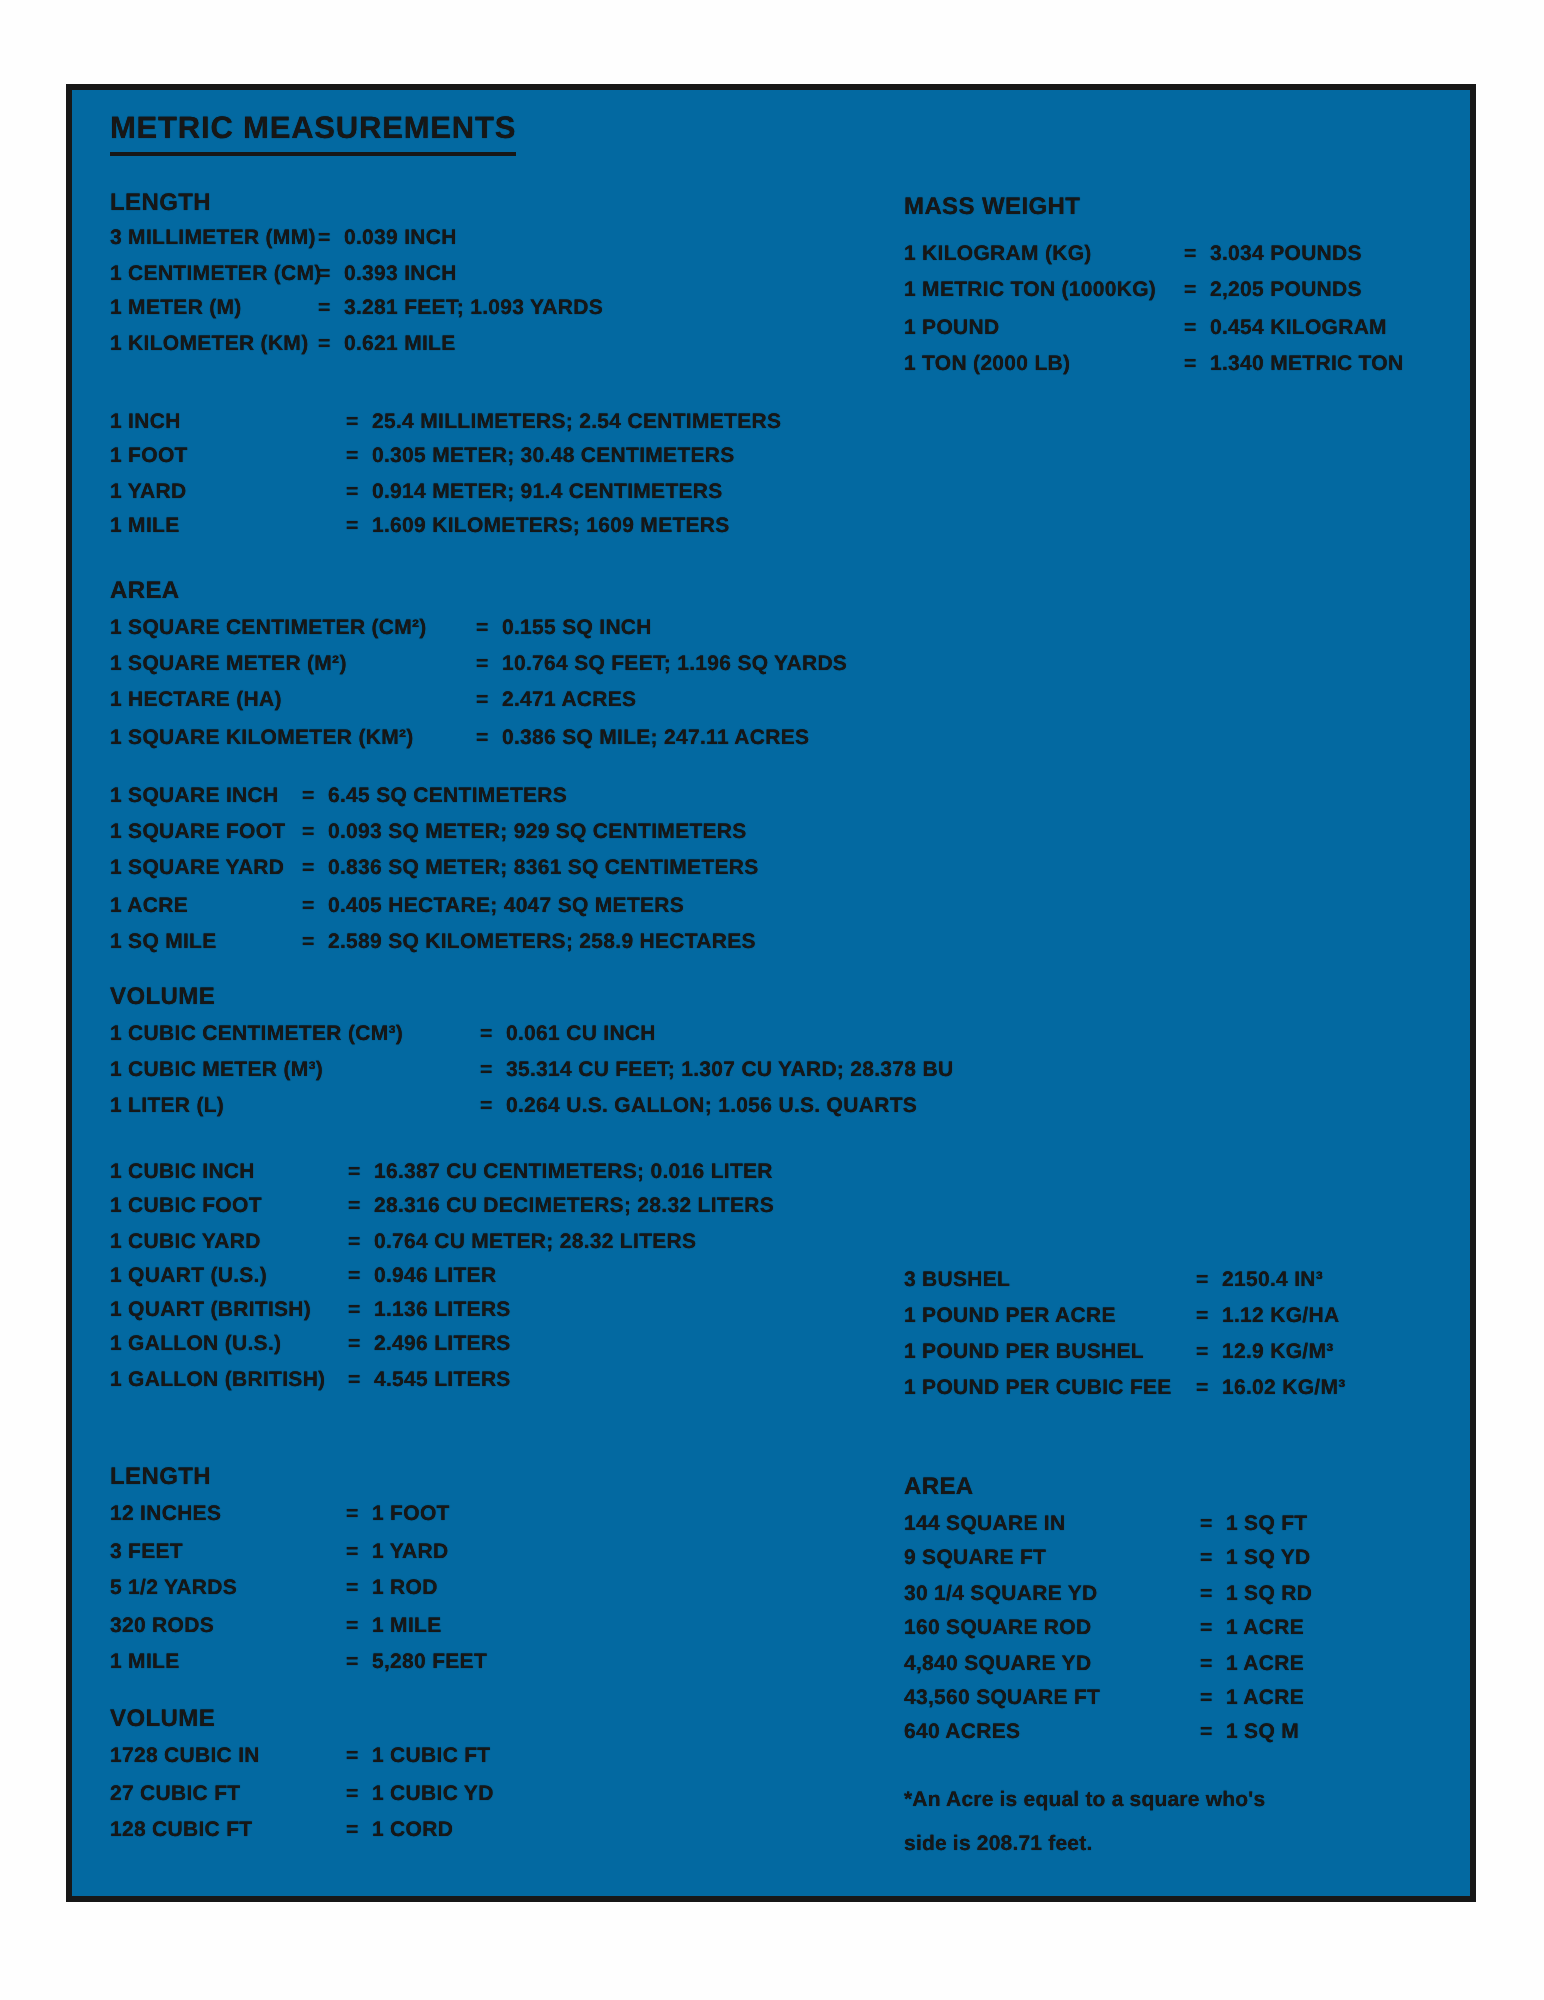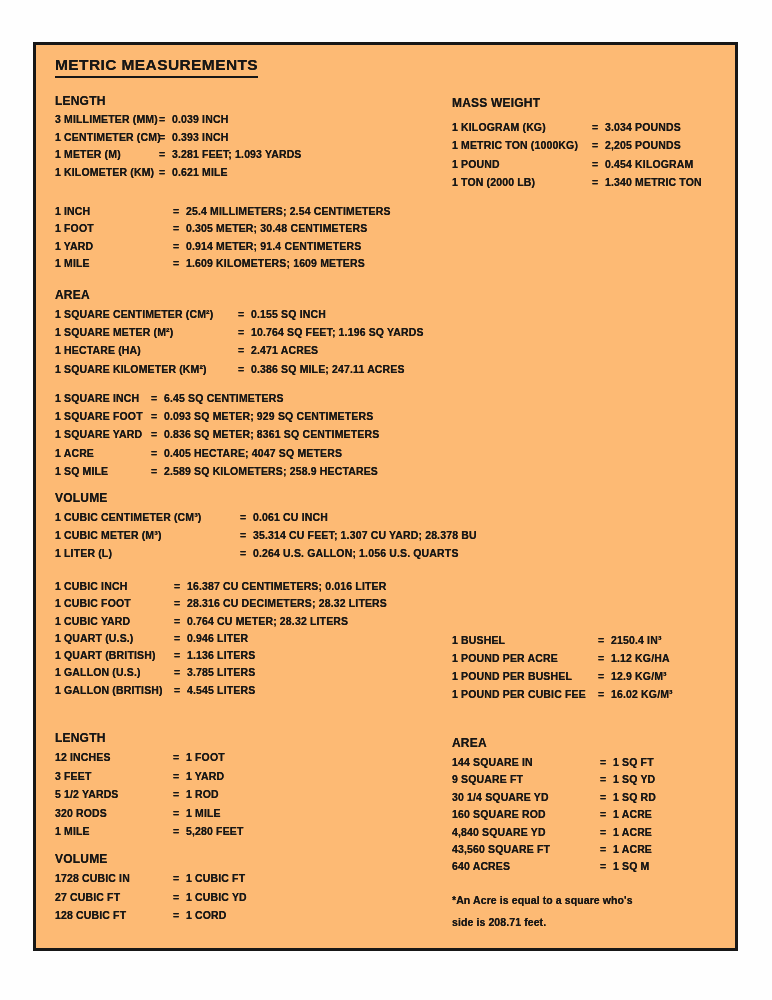--- a/index.html
+++ b/index.html
@@ -8,21 +8,21 @@
     background:#ffffff;
     font-family:"Liberation Sans", sans-serif;
     font-weight:700;
     color:#171717;
     position:relative;
     text-shadow:0 0 .4px rgba(0,0,0,.85);
   }
   .page { position:absolute; inset:0; background:#fefefe; }
   .box {
     position:absolute; left:33px; top:42px; width:705px; height:909px;
-    border:3px solid #171717; background:#fdba74;
+    border:3px solid #171717; background:#0369a1;
   }
   .title {
     position:absolute;
     font-size:15.5px; letter-spacing:.4px; line-height:17px;
     border-bottom:2.5px solid #171717; padding-bottom:3px;
     white-space:nowrap;
   }
   .sec { position:absolute; }
   .h { font-size:12px; letter-spacing:.2px; line-height:16px; margin-bottom:2px; white-space:nowrap; }
   .row {
@@ -206,32 +206,32 @@
           <span class="val">0.946 LITER</span>
         </div>
       <div class="row">
           <span class="lbl">1 QUART (BRITISH)</span>
           <span class="eq">=</span>
           <span class="val">1.136 LITERS</span>
         </div>
       <div class="row">
           <span class="lbl">1 GALLON (U.S.)</span>
           <span class="eq">=</span>
-          <span class="val">3.785 LITERS</span>
+          <span class="val">2.496 LITERS</span>
         </div>
       <div class="row">
           <span class="lbl">1 GALLON (BRITISH)</span>
           <span class="eq">=</span>
           <span class="val">4.545 LITERS</span>
         </div>
     </div>
 
     <div class="sec" style="left:416px;top:586px;--lw:146px;--lh:18px">
       <div class="row">
-          <span class="lbl">1 BUSHEL</span>
+          <span class="lbl">3 BUSHEL</span>
           <span class="eq">=</span>
           <span class="val">2150.4 IN³</span>
         </div>
       <div class="row">
           <span class="lbl">1 POUND PER ACRE</span>
           <span class="eq">=</span>
           <span class="val">1.12 KG/HA</span>
         </div>
       <div class="row">
           <span class="lbl">1 POUND PER BUSHEL</span>

